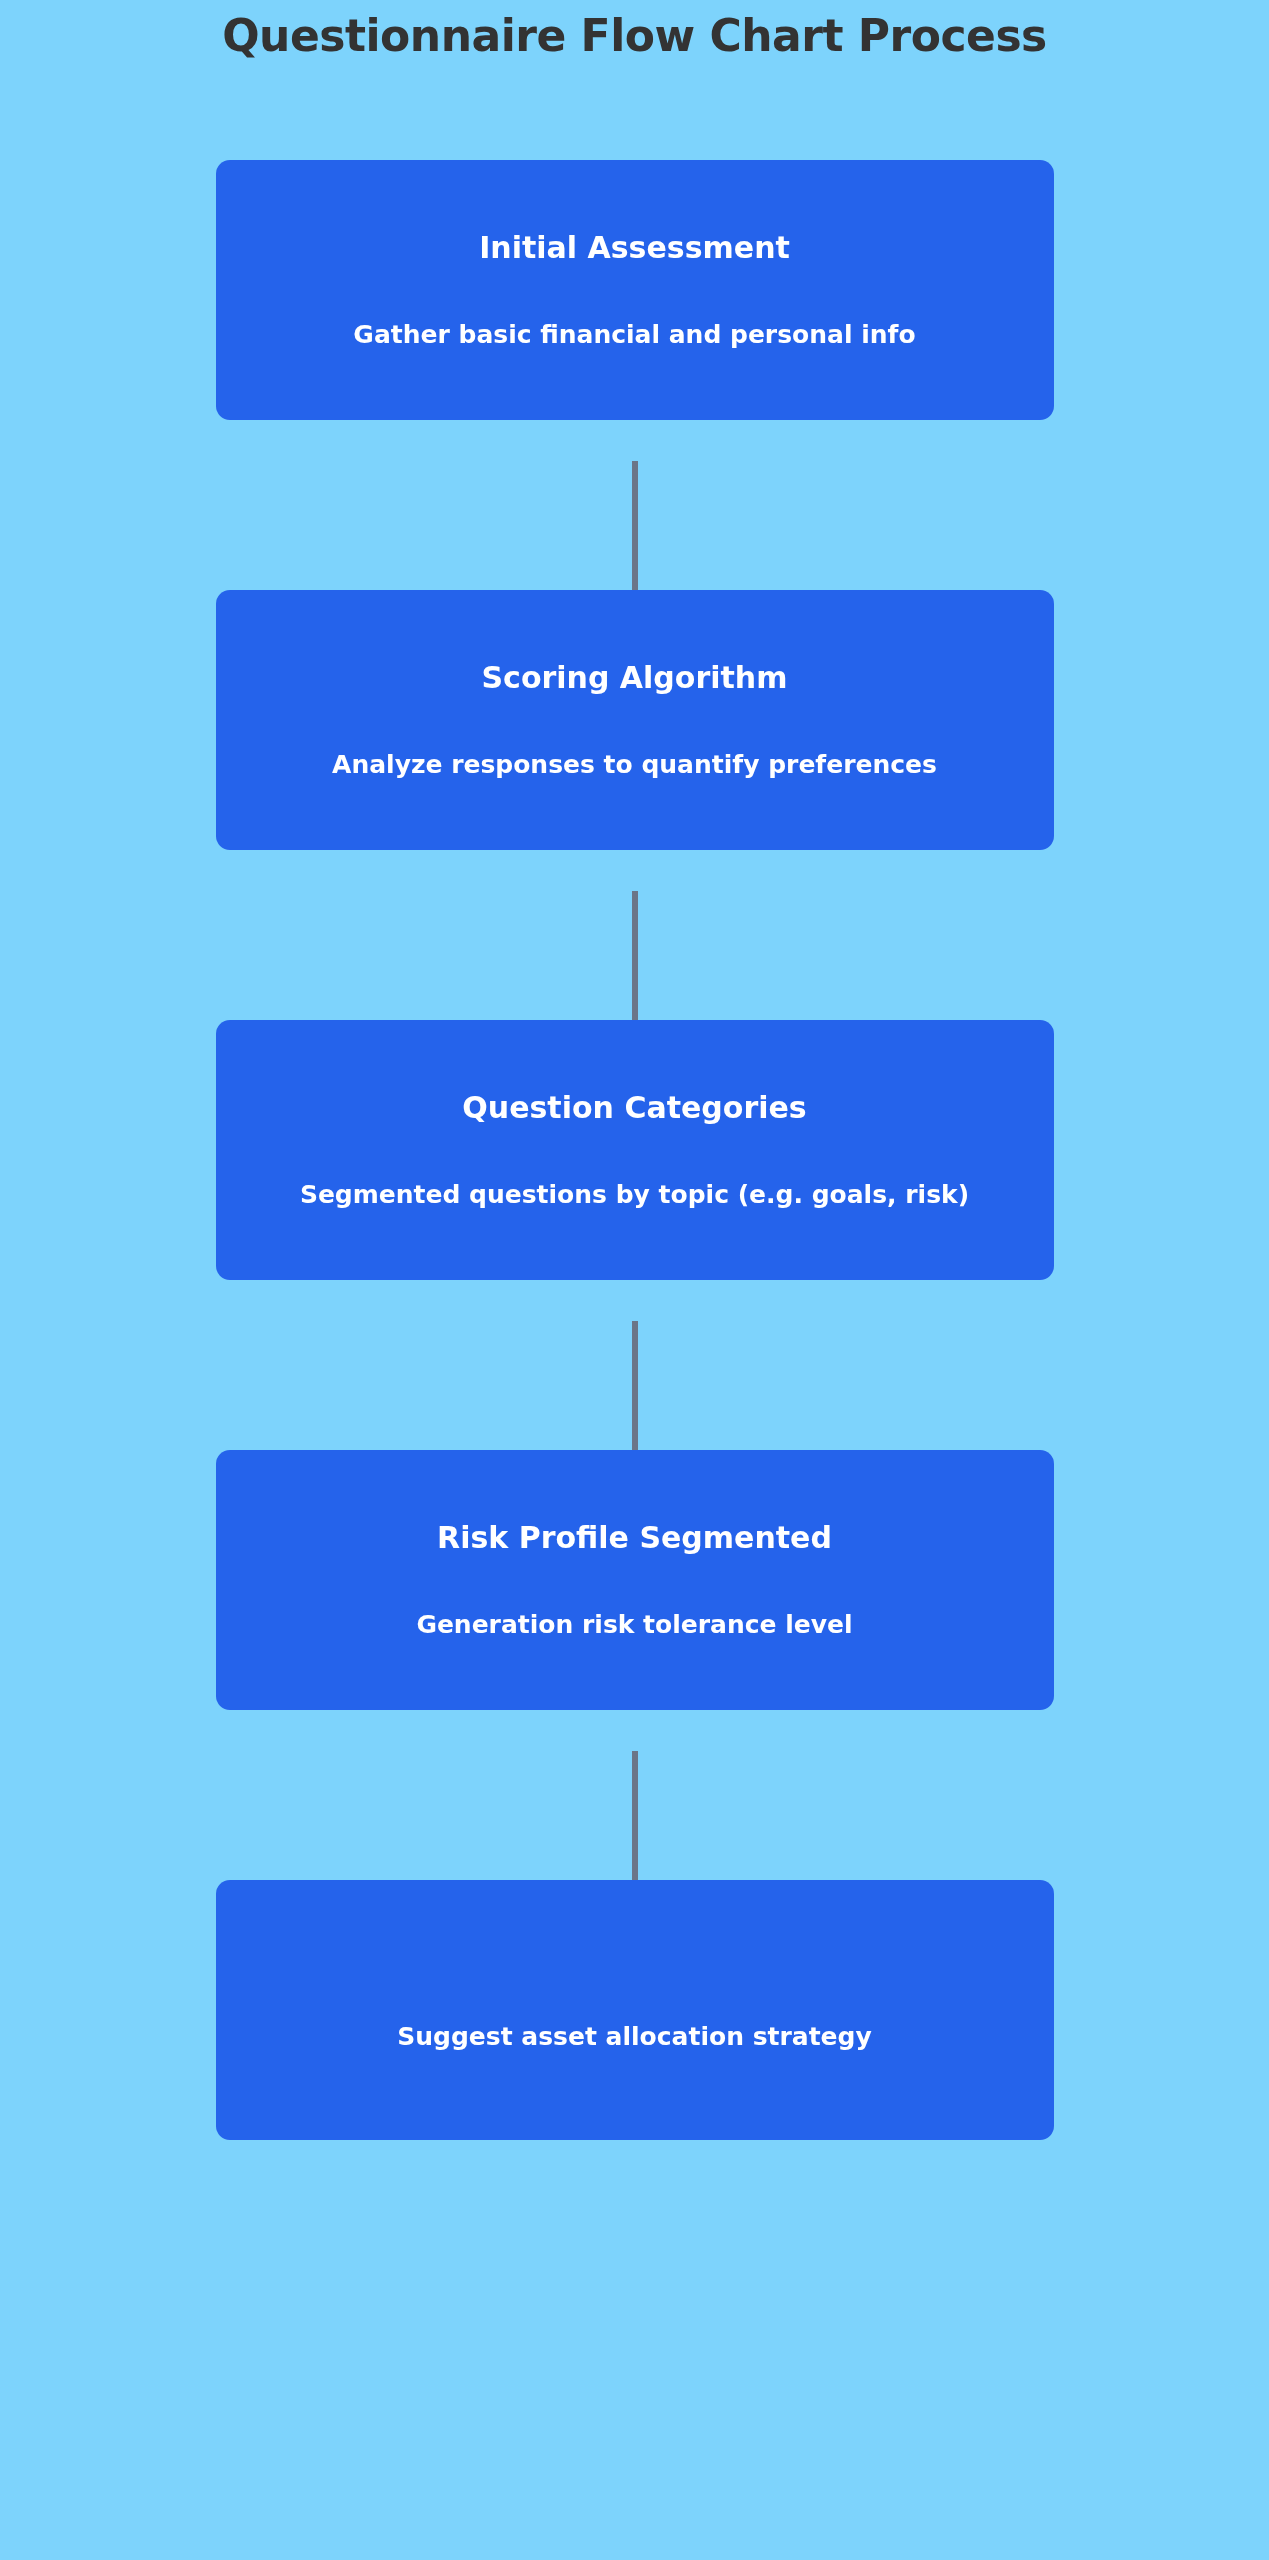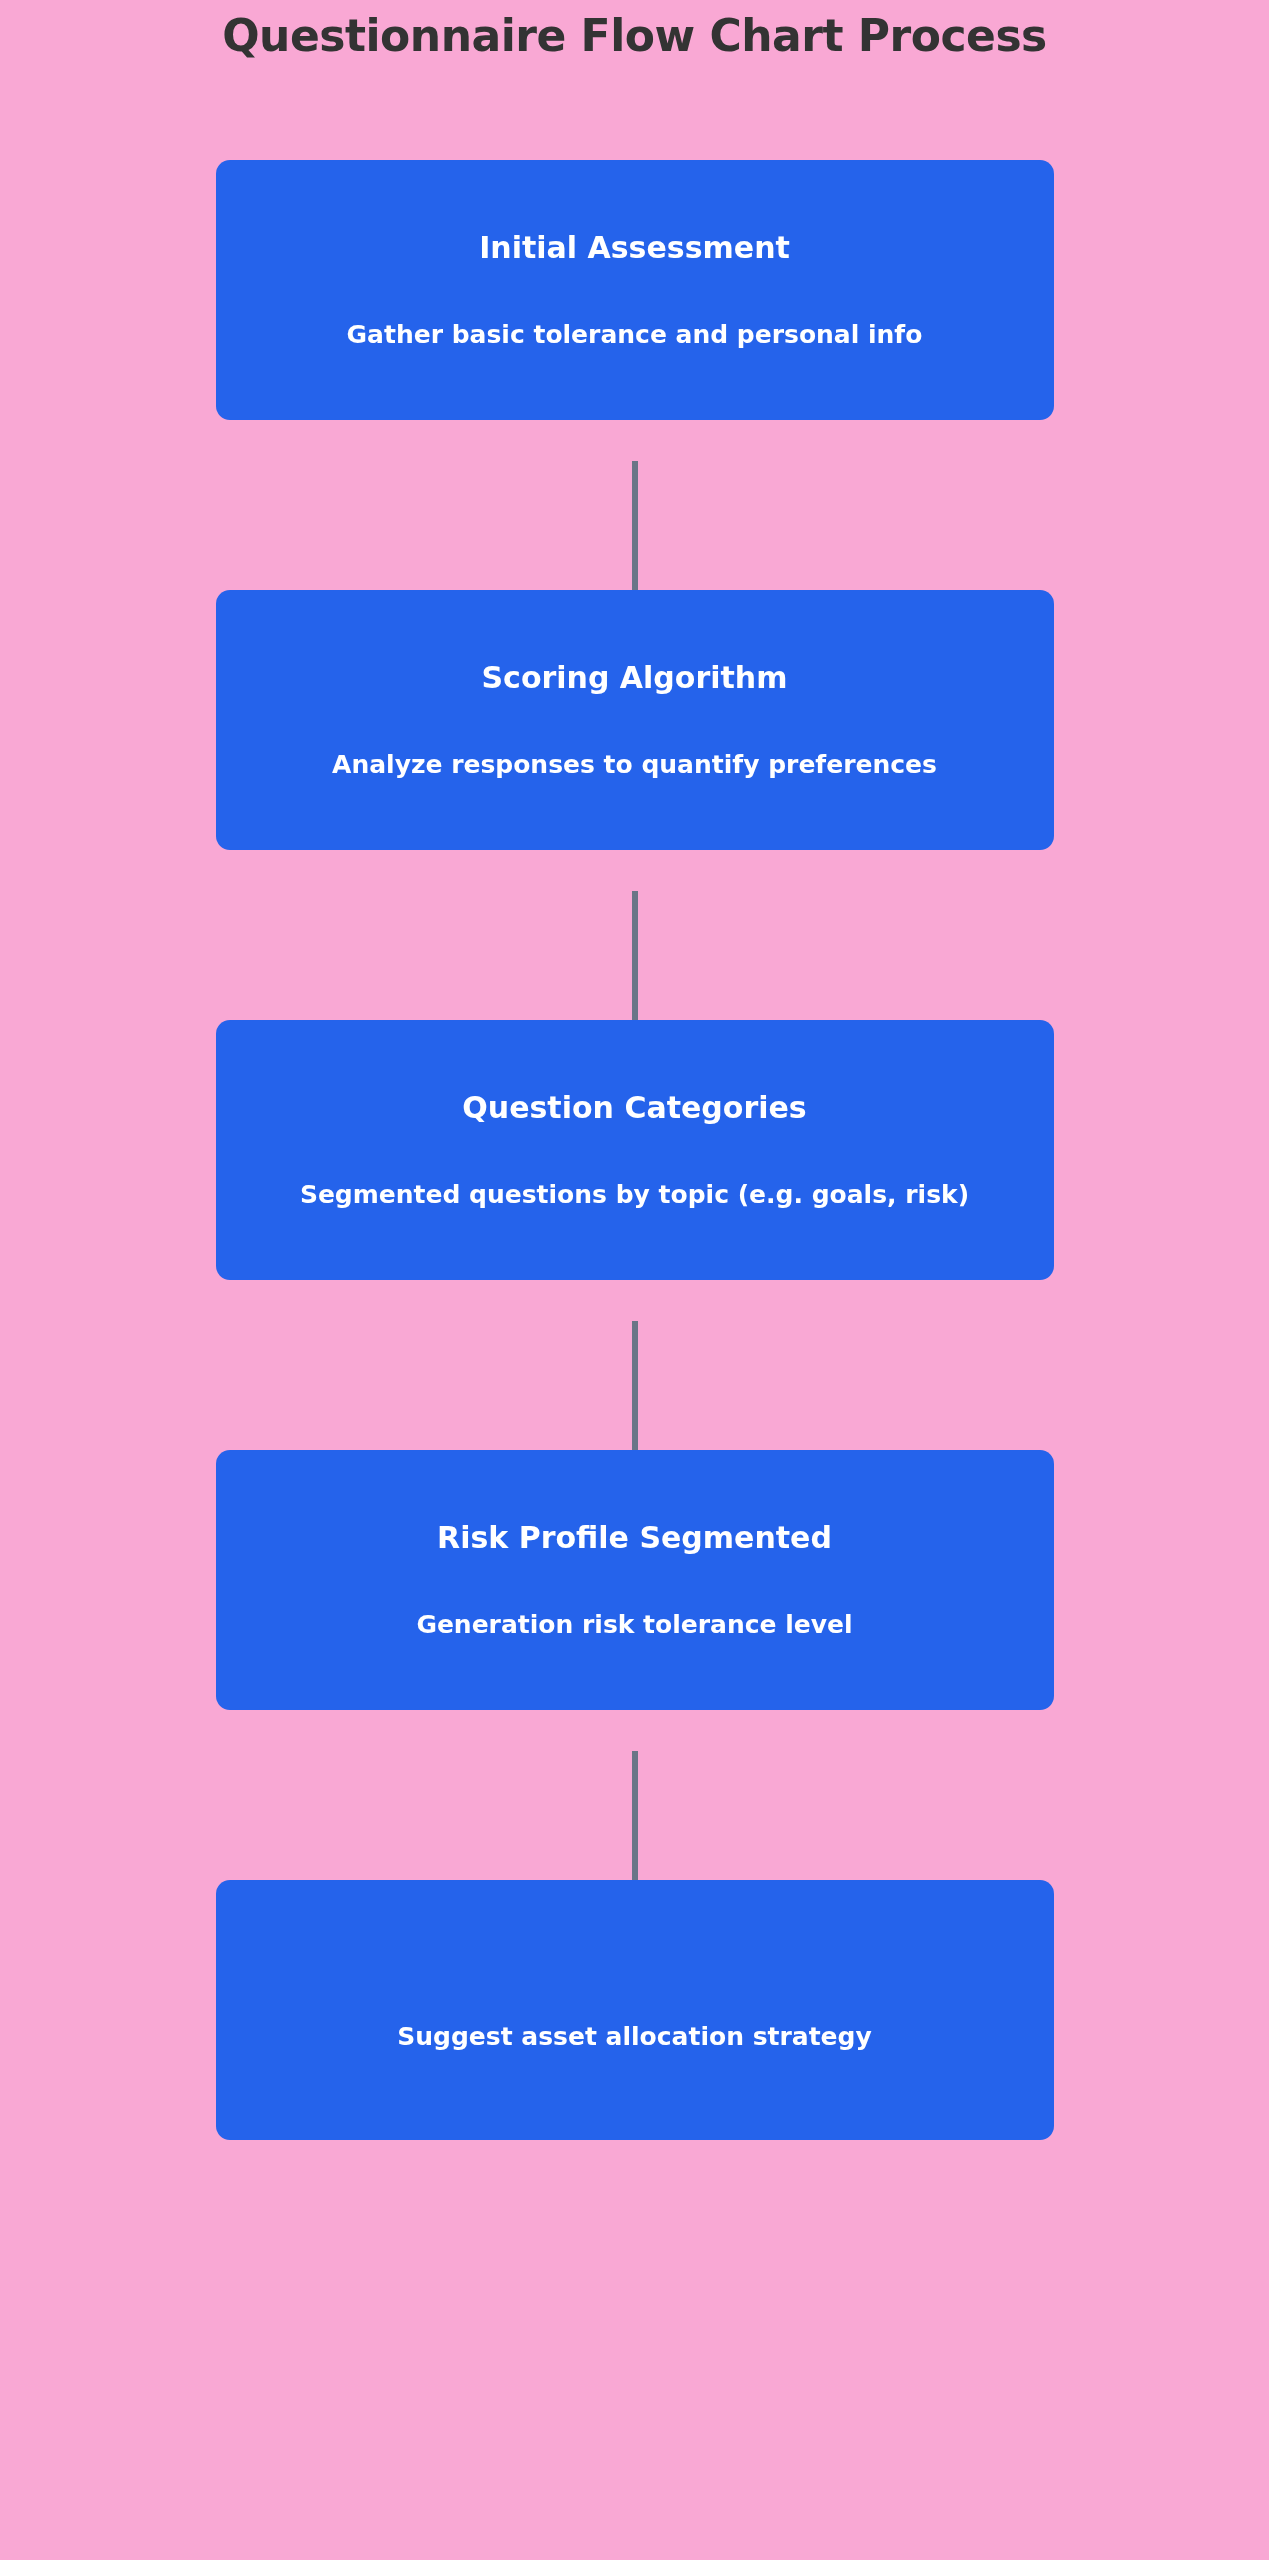--- a/index.html
+++ b/index.html
@@ -11,21 +11,21 @@
     height: 2560px;
     background: #ffffff;
     font-family: "DejaVu Sans", sans-serif;
     overflow: hidden;
   }
 
   #canvas {
     position: relative;
     width: 1269px;
     height: 2560px;
-    background: #f9a8d4;
+    background: #7dd3fc;
   }
 
   
   .page-title {
     position: absolute;
     top: 4px;
     left: 0;
     width: 1269px;
     text-align: center;
     font-family: "DejaVu Sans", sans-serif;
@@ -108,21 +108,21 @@
 <body>
 
 <div id="canvas">
 
   <div class="page-title">Questionnaire Flow Chart Process</div>
 
   <div class="flow" id="flow-container">
       <div class="flow-step">
         <div class="node-box">
           <div class="node-title">Initial Assessment</div>
-          <div class="node-desc">Gather basic tolerance and personal info</div>
+          <div class="node-desc">Gather basic financial and personal info</div>
         </div>
         <div class="connector">
           <div class="connector-line"></div>
         </div>
       </div>
       <div class="flow-step">
         <div class="node-box">
           <div class="node-title">Scoring Algorithm</div>
           <div class="node-desc">Analyze responses to quantify preferences</div>
         </div>

